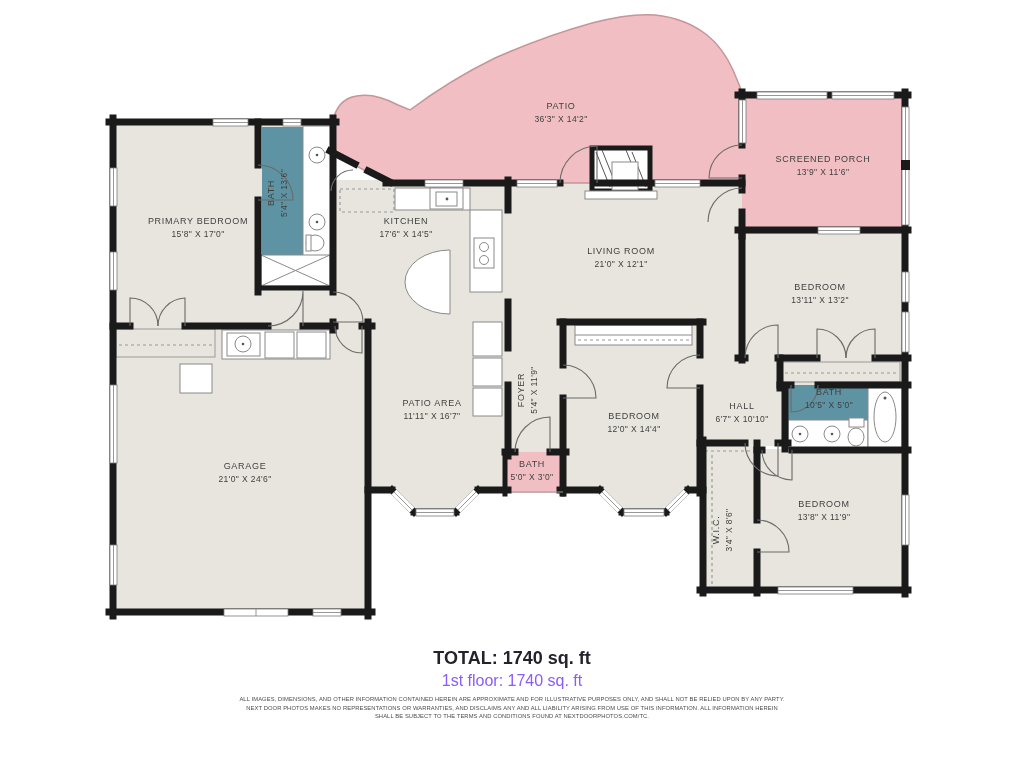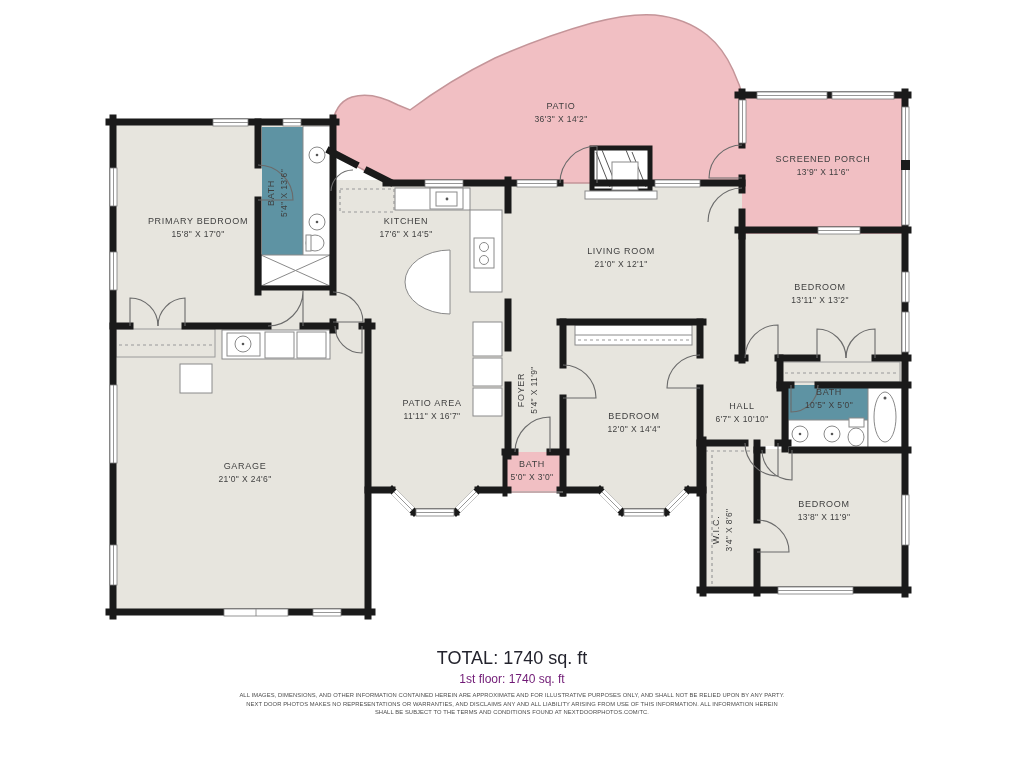--- a/index.html
+++ b/index.html
@@ -23,22 +23,22 @@
   .winw{stroke:#ffffff;stroke-width:7;}
   .hatch{stroke:#555;stroke-width:1;}
   
   .rlabel{position:absolute;transform:translate(-50%,-50%);text-align:center;
           color:#3f3f3f;white-space:nowrap;pointer-events:none;}
   .rlabel .nm{font-size:9px;letter-spacing:.7px;line-height:1.55;}
   .rlabel .dims{font-size:8.5px;letter-spacing:.4px;line-height:1.4;}
   .rlabel.vert{transform:translate(-50%,-50%) rotate(-90deg);}
   
   .summary{position:absolute;left:0;right:0;top:648px;text-align:center;color:#26262e;}
-  .summary .total{font-size:18px;font-weight:normal;color:#23232d;margin-bottom:3px;}
-  .summary .line{font-size:12px;color:#701a75;margin-bottom:3px;}
+  .summary .total{font-size:18px;font-weight:bold;color:#23232d;margin-bottom:3px;}
+  .summary .line{font-size:16px;color:#8b5cf6;margin-bottom:3px;}
   .summary .disc{margin-top:5px;font-size:5.8px;line-height:1.5;color:#4c4c4c;letter-spacing:.1px;}
   .watermark{position:absolute;left:4px;top:702px;font-size:28px;color:#d0d0d0;
              letter-spacing:1px;}
 </style>
 </head>
 <body>
 
 <div id="stage">
 
   <svg id="plan" width="1024" height="768" viewBox="0 0 1024 768">

